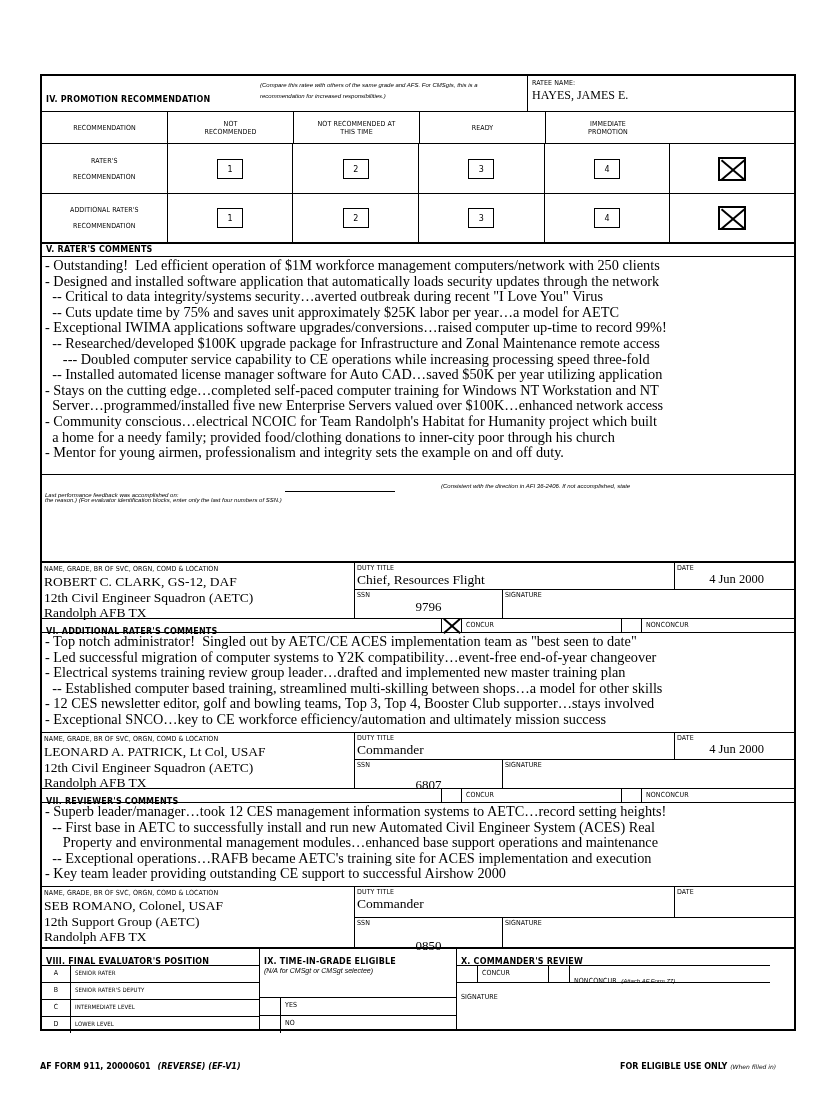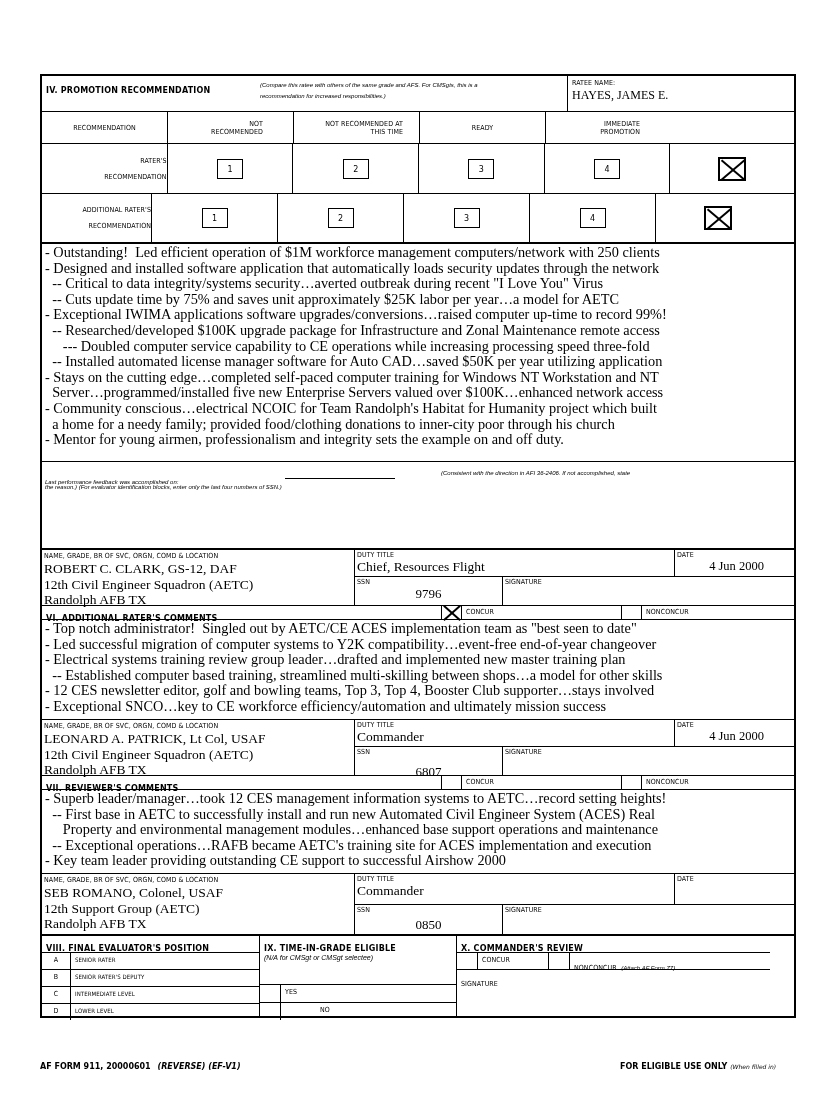--- a/index.html
+++ b/index.html
@@ -6,39 +6,39 @@
   body { width:832px; height:1120px; position:relative; font-family:"Liberation Sans", sans-serif; color:#000; overflow:hidden; }
   .form { position:absolute; left:40px; top:74px; width:756px; border:2px solid #000; box-sizing:border-box; }
   .row { display:flex; border-bottom:1px solid #000; box-sizing:border-box; }
   .cell { box-sizing:border-box; border-right:1px solid #000; position:relative; }
   .cell:last-child { border-right:none; }
   .lbl { font-family:"DejaVu Sans Condensed","DejaVu Sans", sans-serif; font-size:7px; letter-spacing:0.1px; text-transform:uppercase; }
   .sec { font-family:"DejaVu Sans", sans-serif; font-weight:bold; font-size:8px; letter-spacing:0.2px; }
   .it { font-style:italic; font-size:6px; }
   .serif { font-family:"Liberation Serif", serif; }
   .comments { font-family:"Liberation Serif", serif; font-size:14.3px; line-height:15.6px; padding:1px 3px 0 3px; white-space:pre; }
-  .center { text-align:right; }
+  .center { text-align:center; }
   .box { display:inline-block; width:26px; height:20px; border:1px solid #000; font-family:"DejaVu Sans", sans-serif; font-size:8px; line-height:20px; text-align:center; box-sizing:border-box; }
   .xbox { display:inline-block; width:28px; height:24px; border:2px solid #000; box-sizing:border-box; position:relative; }
   .xbox::before, .xbox::after { content:""; position:absolute; left:-2px; top:10px; width:30px; height:2px; background:#000; }
   .xbox::before { transform:rotate(40deg); }
   .xbox::after { transform:rotate(-40deg); }
   .smx { display:inline-block; width:18px; height:16px; position:relative; }
   .smx::before, .smx::after { content:""; position:absolute; left:-2px; top:7px; width:22px; height:2px; background:#000; }
   .smx::before { transform:rotate(42deg); }
   .smx::after { transform:rotate(-42deg); }
   .footer { position:absolute; top:1062px; font-family:"DejaVu Sans", sans-serif; font-weight:bold; font-size:8px; }
 </style>
 </head>
 <body>
 
 <div class="form">
 
   <div class="row" style="height:36px;">
-    <div class="cell" style="width:526px; padding:3px 4px;">
+    <div class="cell" style="width:486px; padding:12px 4px;">
       <span class="sec">IV. PROMOTION RECOMMENDATION</span>
       <div style="position:absolute; left:218px; top:4px; line-height:11px;">
         <div class="it">(Compare this ratee with others of the same grade and AFS. For CMSgts, this is a</div>
         <div class="it">recommendation for increased responsibilities.)</div>
       </div>
     </div>
     <div class="cell" style="width:226px; padding:3px 4px;">
       <div class="lbl">RATEE NAME:</div>
       <div class="serif" style="font-size:12px; line-height:17px;">HAYES, JAMES E.</div>
     </div>
@@ -68,41 +68,44 @@
       </div>
     <div class="cell" style="width:126px; display:flex; align-items:center; justify-content:center;">
         <span class="box">4</span>
       </div>
     <div class="cell" style="width:124px; display:flex; align-items:center; justify-content:center;">
         <span class="xbox"></span>
       </div>
   </div>
 
   <div class="row" style="height:50px; border-bottom:2px solid #000;">
-    <div class="cell lbl center" style="width:110px; display:flex; flex-direction:column; justify-content:center; line-height:16px;">
+    <div class="cell lbl center" style="width:126px; display:flex; flex-direction:column; justify-content:center; line-height:16px;">
       <span>ADDITIONAL RATER'S</span>
       <span>RECOMMENDATION</span>
     </div>
     <div class="cell" style="width:126px; display:flex; align-items:center; justify-content:center;">
         <span class="box">1</span>
       </div>
     <div class="cell" style="width:126px; display:flex; align-items:center; justify-content:center;">
         <span class="box">2</span>
       </div>
     <div class="cell" style="width:126px; display:flex; align-items:center; justify-content:center;">
         <span class="box">3</span>
       </div>
     <div class="cell" style="width:126px; display:flex; align-items:center; justify-content:center;">
         <span class="box">4</span>
       </div>
     <div class="cell" style="width:124px; display:flex; align-items:center; justify-content:center;">
         <span class="xbox"></span>
       </div>
   </div>
 
+  <div class="row" style="height:13px; padding:1px 4px;">
+    <span class="sec">V. RATER'S COMMENTS</span>
+  </div>
   <div class="row" style="height:218px; display:block;">
     <div class="comments" id="s5-lines"><div>- Outstanding!  Led efficient operation of $1M workforce management computers/network with 250 clients</div><div>- Designed and installed software application that automatically loads security updates through the network</div><div>  -- Critical to data integrity/systems security…averted outbreak during recent "I Love You" Virus</div><div>  -- Cuts update time by 75% and saves unit approximately $25K labor per year…a model for AETC</div><div>- Exceptional IWIMA applications software upgrades/conversions…raised computer up-time to record 99%!</div><div>  -- Researched/developed $100K upgrade package for Infrastructure and Zonal Maintenance remote access</div><div>     --- Doubled computer service capability to CE operations while increasing processing speed three-fold</div><div>  -- Installed automated license manager software for Auto CAD…saved $50K per year utilizing application</div><div>- Stays on the cutting edge…completed self-paced computer training for Windows NT Workstation and NT</div><div>  Server…programmed/installed five new Enterprise Servers valued over $100K…enhanced network access</div><div>- Community conscious…electrical NCOIC for Team Randolph's Habitat for Humanity project which built</div><div>  a home for a needy family; provided food/clothing donations to inner-city poor through his church</div><div>- Mentor for young airmen, professionalism and integrity sets the example on and off duty.</div></div>
   </div>
   <div class="row" style="height:88px; display:block; padding:8px 3px 0 3px; border-bottom:2px solid #000;">
     <div style="position:relative; height:12px;">
       <span class="it" style="font-size:6px;">Last performance feedback was accomplished on:</span>
       <span style="position:absolute; left:240px; top:8px; width:110px; border-bottom:1px solid #000;"></span>
       <span class="it" style="position:absolute; left:396px; top:0;">(Consistent with the direction in AFI 36-2406. If not accomplished, state</span>
     </div>
     <div class="it" style="margin-top:2px;">the reason.) (For evaluator identification blocks, enter only the last four numbers of SSN.)</div>
@@ -206,21 +209,21 @@
           <div class="serif" style="font-size:13.5px;">Commander</div>
         </div>
         <div class="cell" style="width:119px; padding:1px 2px;">
           <div class="lbl">DATE</div>
           <div class="serif" style="font-size:12.5px;"></div>
         </div>
       </div>
       <div style="display:flex; height:30px;">
         <div class="cell" style="width:148px; padding:1px 2px;">
           <div class="lbl">SSN</div>
-          <div class="serif" style="font-size:13px; text-align:center; margin-top:3px;">0850</div>
+          <div class="serif" style="font-size:13px; text-align:center; margin-top:11px;">0850</div>
         </div>
         <div class="cell" style="width:291px; padding:1px 2px;">
           <div class="lbl">SIGNATURE</div>
         </div>
       </div>
     </div>
   </div>
 
   <div class="row" style="height:80px; border-bottom:none;">
 
@@ -246,21 +249,21 @@
         </div>
     </div>
 
     <div class="cell" style="width:197px;">
       <div style="height:14px; padding:1px 4px;"><span class="sec">IX. TIME-IN-GRADE ELIGIBLE</span></div>
       <div class="it" style="padding:2px 4px; height:28px; font-size:7px;">(N/A for CMSgt or CMSgt selectee)</div>
       <div style="display:flex; height:17px; border-top:1px solid #000; border-bottom:1px solid #000;">
         <div style="width:20px; border-right:1px solid #000;"></div>
         <div class="lbl" style="padding:3px 4px;">YES</div>
       </div>
-      <div style="display:flex; height:17px;gap:35px;">
+      <div style="display:flex; height:17px;">
         <div style="width:20px; border-right:1px solid #000;"></div>
         <div class="lbl" style="padding:3px 4px;">NO</div>
       </div>
     </div>
 
     <div class="cell" style="width:313px;">
       <div style="height:14px; border-bottom:1px solid #000; padding:1px 4px;"><span class="sec">X. COMMANDER'S REVIEW</span></div>
       <div style="display:flex; height:16px; border-bottom:1px solid #000;">
         <div style="width:20px; border-right:1px solid #000;"></div>
         <div class="lbl" style="width:62px; border-right:1px solid #000; padding:3px 4px;">CONCUR</div>

